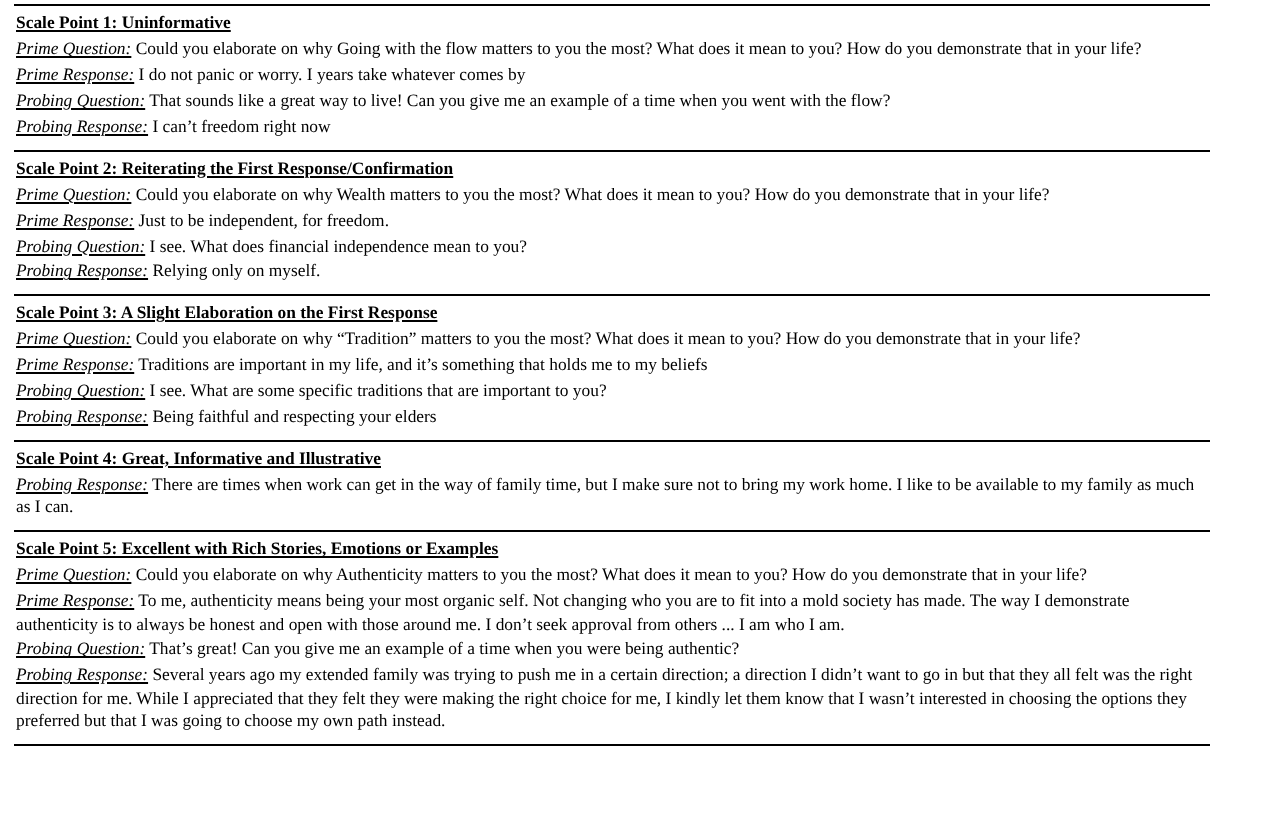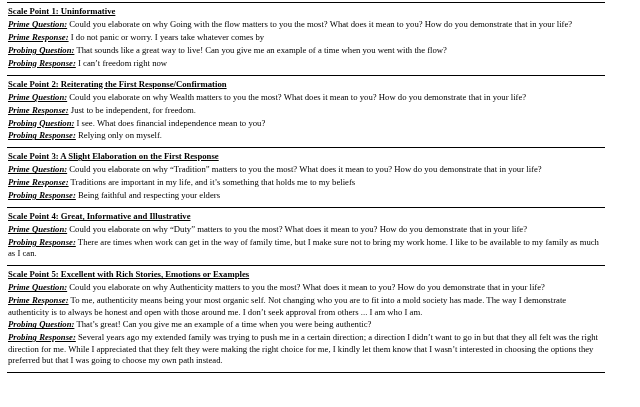--- a/index.html
+++ b/index.html
@@ -27,21 +27,20 @@
     margin: 1px 0 2px 0;
     line-height: 1.3;
   }
   .entry {
     margin: 0 0 1.5px 0;
     line-height: 1.3;
   }
   .entry .label {
     font-style: italic;
     text-decoration: underline;
-    font-weight: bold;
   }
   .rule-bottom {
     border-top: 1px solid #000;
     height: 0;
   }
 </style>
 </head>
 <body>
 
 <div class="paper">
@@ -59,26 +58,26 @@
     <p class="entry"><span class="label">Prime Question:</span> <span>Could you elaborate on why Wealth matters to you the most? What does it mean to you? How do you demonstrate that in your life?</span></p>
     <p class="entry"><span class="label">Prime Response:</span> <span>Just to be independent, for freedom.</span></p>
     <p class="entry"><span class="label">Probing Question:</span> <span>I see. What does financial independence mean to you?</span></p>
     <p class="entry"><span class="label">Probing Response:</span> <span>Relying only on myself.</span></p>
   </div>
 
   <div class="section">
     <div class="section-title">Scale Point 3: A Slight Elaboration on the First Response</div>
     <p class="entry"><span class="label">Prime Question:</span> <span>Could you elaborate on why “Tradition” matters to you the most? What does it mean to you? How do you demonstrate that in your life?</span></p>
     <p class="entry"><span class="label">Prime Response:</span> <span>Traditions are important in my life, and it’s something that holds me to my beliefs</span></p>
+    <p class="entry"><span class="label">Probing Question:</span> <span>I see. What are some specific traditions that are important to you?</span></p>
     <p class="entry"><span class="label">Probing Response:</span> <span>Being faithful and respecting your elders</span></p>
   </div>
 
   <div class="section">
     <div class="section-title">Scale Point 4: Great, Informative and Illustrative</div>
-    <p class="entry"><span class="label">Prime Question:</span> <span>Could you elaborate on why “Duty” matters to you the most? What does it mean to you? How do you demonstrate that in your life?</span></p>
     <p class="entry"><span class="label">Probing Response:</span> <span>There are times when work can get in the way of family time, but I make sure not to bring my work home. I like to be available to my family as much as I can.</span></p>
   </div>
 
   <div class="section">
     <div class="section-title">Scale Point 5: Excellent with Rich Stories, Emotions or Examples</div>
     <p class="entry"><span class="label">Prime Question:</span> <span>Could you elaborate on why Authenticity matters to you the most? What does it mean to you? How do you demonstrate that in your life?</span></p>
     <p class="entry"><span class="label">Prime Response:</span> <span>To me, authenticity means being your most organic self. Not changing who you are to fit into a mold society has made. The way I demonstrate authenticity is to always be honest and open with those around me. I don’t seek approval from others ... I am who I am.</span></p>
     <p class="entry"><span class="label">Probing Question:</span> <span>That’s great! Can you give me an example of a time when you were being authentic?</span></p>
     <p class="entry"><span class="label">Probing Response:</span> <span>Several years ago my extended family was trying to push me in a certain direction; a direction I didn’t want to go in but that they all felt was the right direction for me. While I appreciated that they felt they were making the right choice for me, I kindly let them know that I wasn’t interested in choosing the options they preferred but that I was going to choose my own path instead.</span></p>
   </div>

